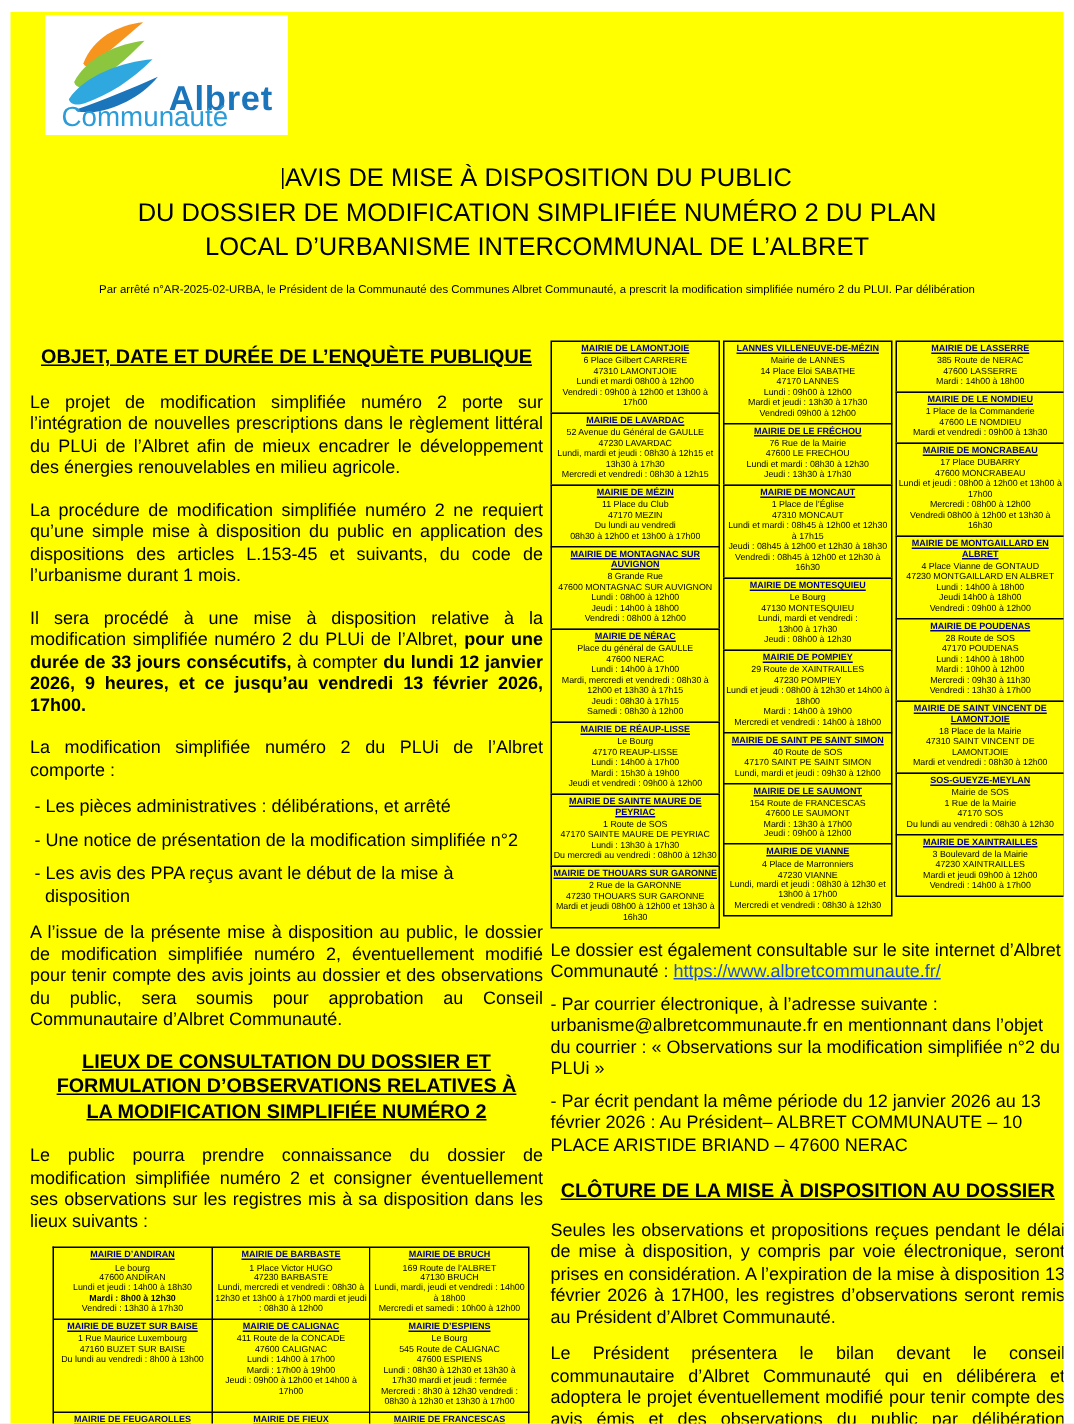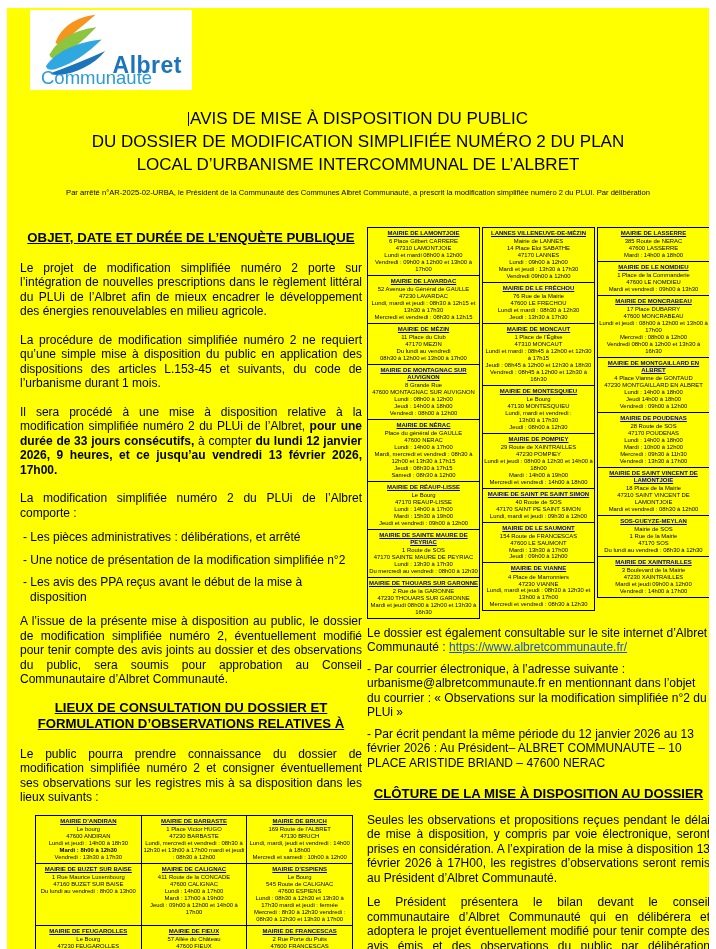--- a/index.html
+++ b/index.html
@@ -74,20 +74,21 @@
     <p class="para">La procédure de modification simplifiée numéro 2 ne requiert qu’une simple mise à disposition du public en application des dispositions des articles L.153-45 et suivants, du code de l’urbanisme durant 1 mois.</p>
     <p class="para"><span>Il sera procédé à une mise à disposition relative à la modification simplifiée numéro 2 du PLUi de l’Albret, </span><b>pour une durée de 33 jours consécutifs,</b><span> à compter </span><b>du lundi 12 janvier 2026, 9 heures, et ce jusqu’au vendredi 13 février 2026, 17h00.</b></p>
     <p class="para">La modification simplifiée numéro 2 du PLUi de l’Albret comporte :</p>
     <div class="bullet">- Les pièces administratives : délibérations, et arrêté</div>
     <div class="bullet">- Une notice de présentation de la modification simplifiée n°2</div>
     <div class="bullet">- Les avis des PPA reçus avant le début de la mise à disposition</div>
     <p class="para" style="margin-top:10px">A l’issue de la présente mise à disposition au public, le dossier de modification simplifiée numéro 2, éventuellement modifié pour tenir compte des avis joints au dossier et des observations du public, sera soumis pour approbation au Conseil Communautaire d’Albret Communauté.</p>
     <div class="sec-heading h2gap">
       <div>LIEUX DE CONSULTATION DU DOSSIER ET</div>
       <div>FORMULATION D’OBSERVATIONS RELATIVES À</div>
+      <div>LA MODIFICATION SIMPLIFIÉE NUMÉRO 2</div>
     </div>
     <p class="para">Le public pourra prendre connaissance du dossier de modification simplifiée numéro 2 et consigner éventuellement ses observations sur les registres mis à sa disposition dans les lieux suivants :</p>
     <div class="bottom-table">
         <div class="mcell">
           <div class="mcell-name">MAIRIE D’ANDIRAN</div>
           <div class="mcell-line">Le bourg</div>
           <div class="mcell-line">47600 ANDIRAN</div>
           <div class="mcell-line">Lundi et jeudi : 14h00 à 18h30</div>
           <div class="mcell-line bold">Mardi : 8h00 à 12h30</div>
           <div class="mcell-line">Vendredi : 13h30 à 17h30</div>

